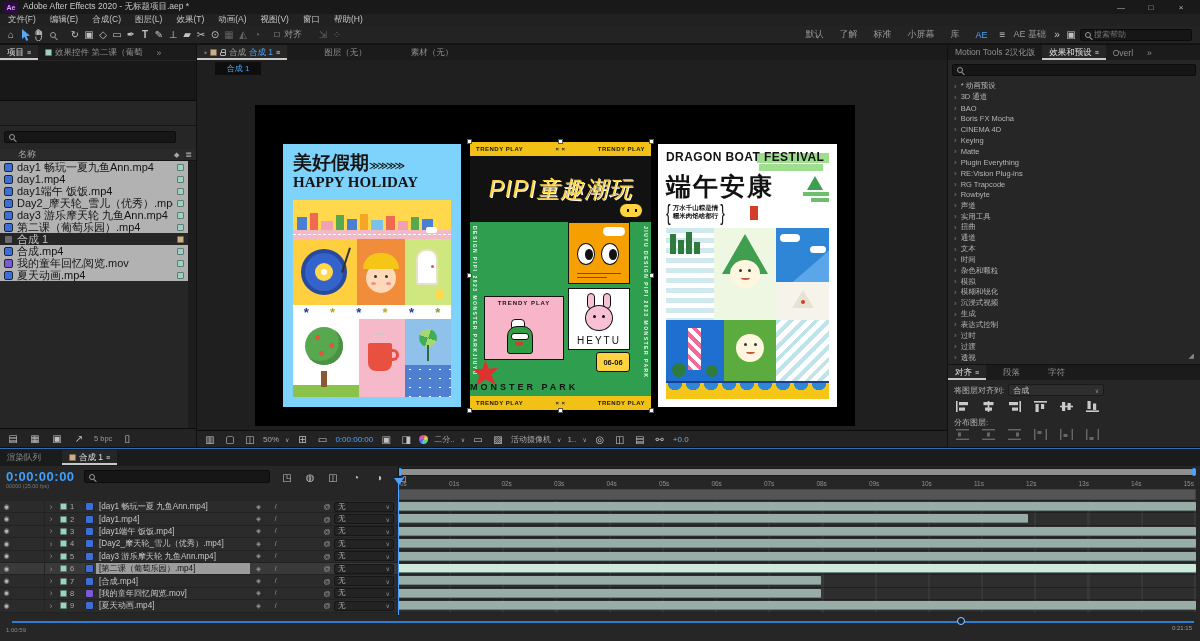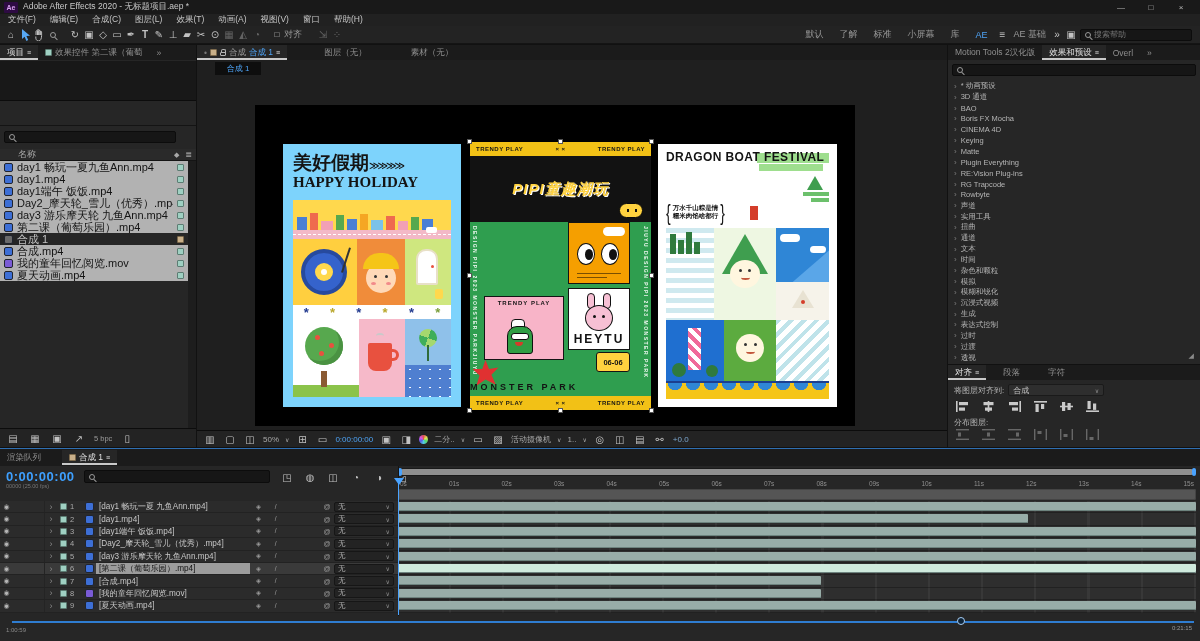--- a/index.html
+++ b/index.html
@@ -342,21 +342,21 @@
       </div>
     </div>
 
     <div class="poster" style="left:215px;top:37px;width:181px;height:268px;background:#f2c116">
       <div class="flex" style="height:14px;justify-content:space-between;padding:0 6px">
         <span class="bandtxt">TRENDY PLAY</span>
           <span class="bandtxt">×  ×</span>
           <span class="bandtxt">TRENDY PLAY</span>
       </div>
       <div style="height:66px;background:#121212;position:relative;display:flex;align-items:center;justify-content:center">
-        <span style="color:#ffd23f;font-size:15px;font-weight:700;font-style:italic;text-shadow:1px 1px 0 #fff;letter-spacing:1px;white-space:nowrap">PIPI童趣潮玩</span>
+        <span style="color:#ffd23f;font-size:23px;font-weight:400;font-style:italic;text-shadow:1px 1px 0 #fff;letter-spacing:1px;white-space:nowrap">PIPI童趣潮玩</span>
         <span class="abs" style="right:8px;bottom:4px;width:24px;height:15px;background:#ffd23f;border-radius:8px;border:1px solid #0a0a0a"></span>
         <span class="abs" style="right:22px;bottom:10px;width:2px;height:3px;background:#111"></span>
         <span class="abs" style="right:14px;bottom:10px;width:2px;height:3px;background:#111"></span>
       </div>
       <div style="height:174px;background:#2f9e4f;position:relative;overflow:hidden">
         <span class="vtext" style="left:2px;top:4px">DESIGN PIPI 2023 MONSTER PARKJIUYU</span>
         <span class="vtext" style="right:2px;top:4px">JIUYU DESIGN PIPI 2023 MONSTER PARK</span>
         <div class="card" style="left:98px;top:0;width:62px;height:62px;background:#f59f00">
           <span class="abs" style="right:4px;top:4px;width:22px;height:9px;background:#fff;border-radius:6px"></span>
           <span class="abs" style="left:8px;top:20px;width:18px;height:22px;background:#fff;border:1px solid #111;border-radius:50%"></span>
@@ -365,21 +365,21 @@
           <span class="abs" style="left:40px;top:26px;width:8px;height:11px;background:#111;border-radius:50%"></span>
           <span class="abs" style="left:8px;top:50px;width:44px;height:1px;background:#7a4f00"></span>
           <span class="abs" style="left:8px;top:54px;width:30px;height:1px;background:#7a4f00"></span>
         </div>
         <div class="card" style="left:98px;top:66px;width:62px;height:62px;background:#fff;text-align:center">
           <span class="abs" style="left:18px;top:4px;width:8px;height:16px;background:#f7c0d4;border:1px solid #111;border-radius:4px"></span>
           <span class="abs" style="left:34px;top:4px;width:8px;height:16px;background:#f7c0d4;border:1px solid #111;border-radius:4px"></span>
           <span class="abs" style="left:16px;top:16px;width:28px;height:26px;background:#f7c0d4;border:1px solid #111;border-radius:50%"></span>
           <span class="abs" style="left:24px;top:26px;width:3px;height:3px;background:#111;border-radius:50%"></span>
           <span class="abs" style="left:33px;top:26px;width:3px;height:3px;background:#111;border-radius:50%"></span>
-          <div class="abs" style="left:0;bottom:3px;width:100%;font-size:12px;font-weight:700;color:#131313;letter-spacing:2px">HEYTU</div>
+          <div class="abs" style="left:0;bottom:3px;width:100%;font-size:10px;font-weight:400;color:#131313;letter-spacing:2px">HEYTU</div>
         </div>
         <div class="card" style="left:14px;top:74px;width:80px;height:64px;background:#f8b4c8;text-align:center">
           <div style="font-size:6px;font-weight:900;color:#131313;margin-top:3px;letter-spacing:1px">TRENDY PLAY</div>
           <span class="abs" style="left:26px;top:22px;width:14px;height:9px;background:#fff;border:1px solid #111;border-radius:4px 4px 0 0"></span>
           <span class="abs" style="left:22px;top:29px;width:26px;height:28px;background:#2f9e44;border:1px solid #0f0f0f;border-radius:10px 10px 3px 3px"></span>
           <span class="abs" style="left:26px;top:36px;width:18px;height:7px;background:#fff;border:1px solid #0f0f0f;border-radius:3px"></span>
           <span class="abs" style="left:30px;top:45px;width:8px;height:4px;background:#d43d2a;border-radius:0 0 4px 4px"></span>
         </div>
         <div class="card flex" style="left:126px;top:130px;width:34px;height:20px;background:#ffd23f;border-radius:3px;justify-content:center">
           <span style="font-size:7.5px;font-weight:900;color:#131313">06-06</span>
@@ -401,20 +401,21 @@
       <span class="handle" style="left:88px;bottom:-3px"></span>
       <span class="handle" style="right:-3px;bottom:-3px"></span>
     </div>
 
     <div class="poster" style="left:403px;top:39px;width:179px;height:263px">
       <div class="abs" style="left:8px;top:6px;width:163px">
         <span class="abs" style="right:0;top:3px;width:72px;height:10px;background:#9ede8e"></span>
         <span class="abs" style="left:0;top:0;font-size:12px;font-weight:900;color:#131313;white-space:nowrap;letter-spacing:.4px">DRAGON BOAT FESTIVAL</span>
         <span class="abs" style="right:6px;top:14px;width:64px;height:7px;background:#9ede8e"></span>
       </div>
+      <div class="abs" style="left:8px;top:26px;font-size:25px;font-weight:900;color:#131313;letter-spacing:2px">端午安康</div>
       <span class="abs" style="right:14px;top:32px;width:0;height:0;border-left:8px solid transparent;border-right:8px solid transparent;border-bottom:14px solid #3f9e4f"></span>
       <span class="abs" style="right:8px;top:48px;width:26px;height:4px;background:#6cc06c"></span>
       <span class="abs" style="right:8px;top:54px;width:18px;height:4px;background:#6cc06c"></span>
       <div class="abs flex" style="left:8px;top:60px;gap:2px">
         <span style="font-size:14px;transform:scaleY(1.6);color:#131313">{</span>
         <span style="font-size:6.5px;font-weight:700;color:#131313;line-height:8px"><span>万水千山粽是情</span><br><span>糯米肉馅啥都行</span></span>
         <span style="font-size:14px;transform:scaleY(1.6);color:#131313">}</span>
       </div>
       <span class="abs" style="left:92px;top:62px;width:8px;height:14px;background:#d43d2a"></span>
       <div class="abs" style="left:8px;top:84px;width:163px;height:171px">

